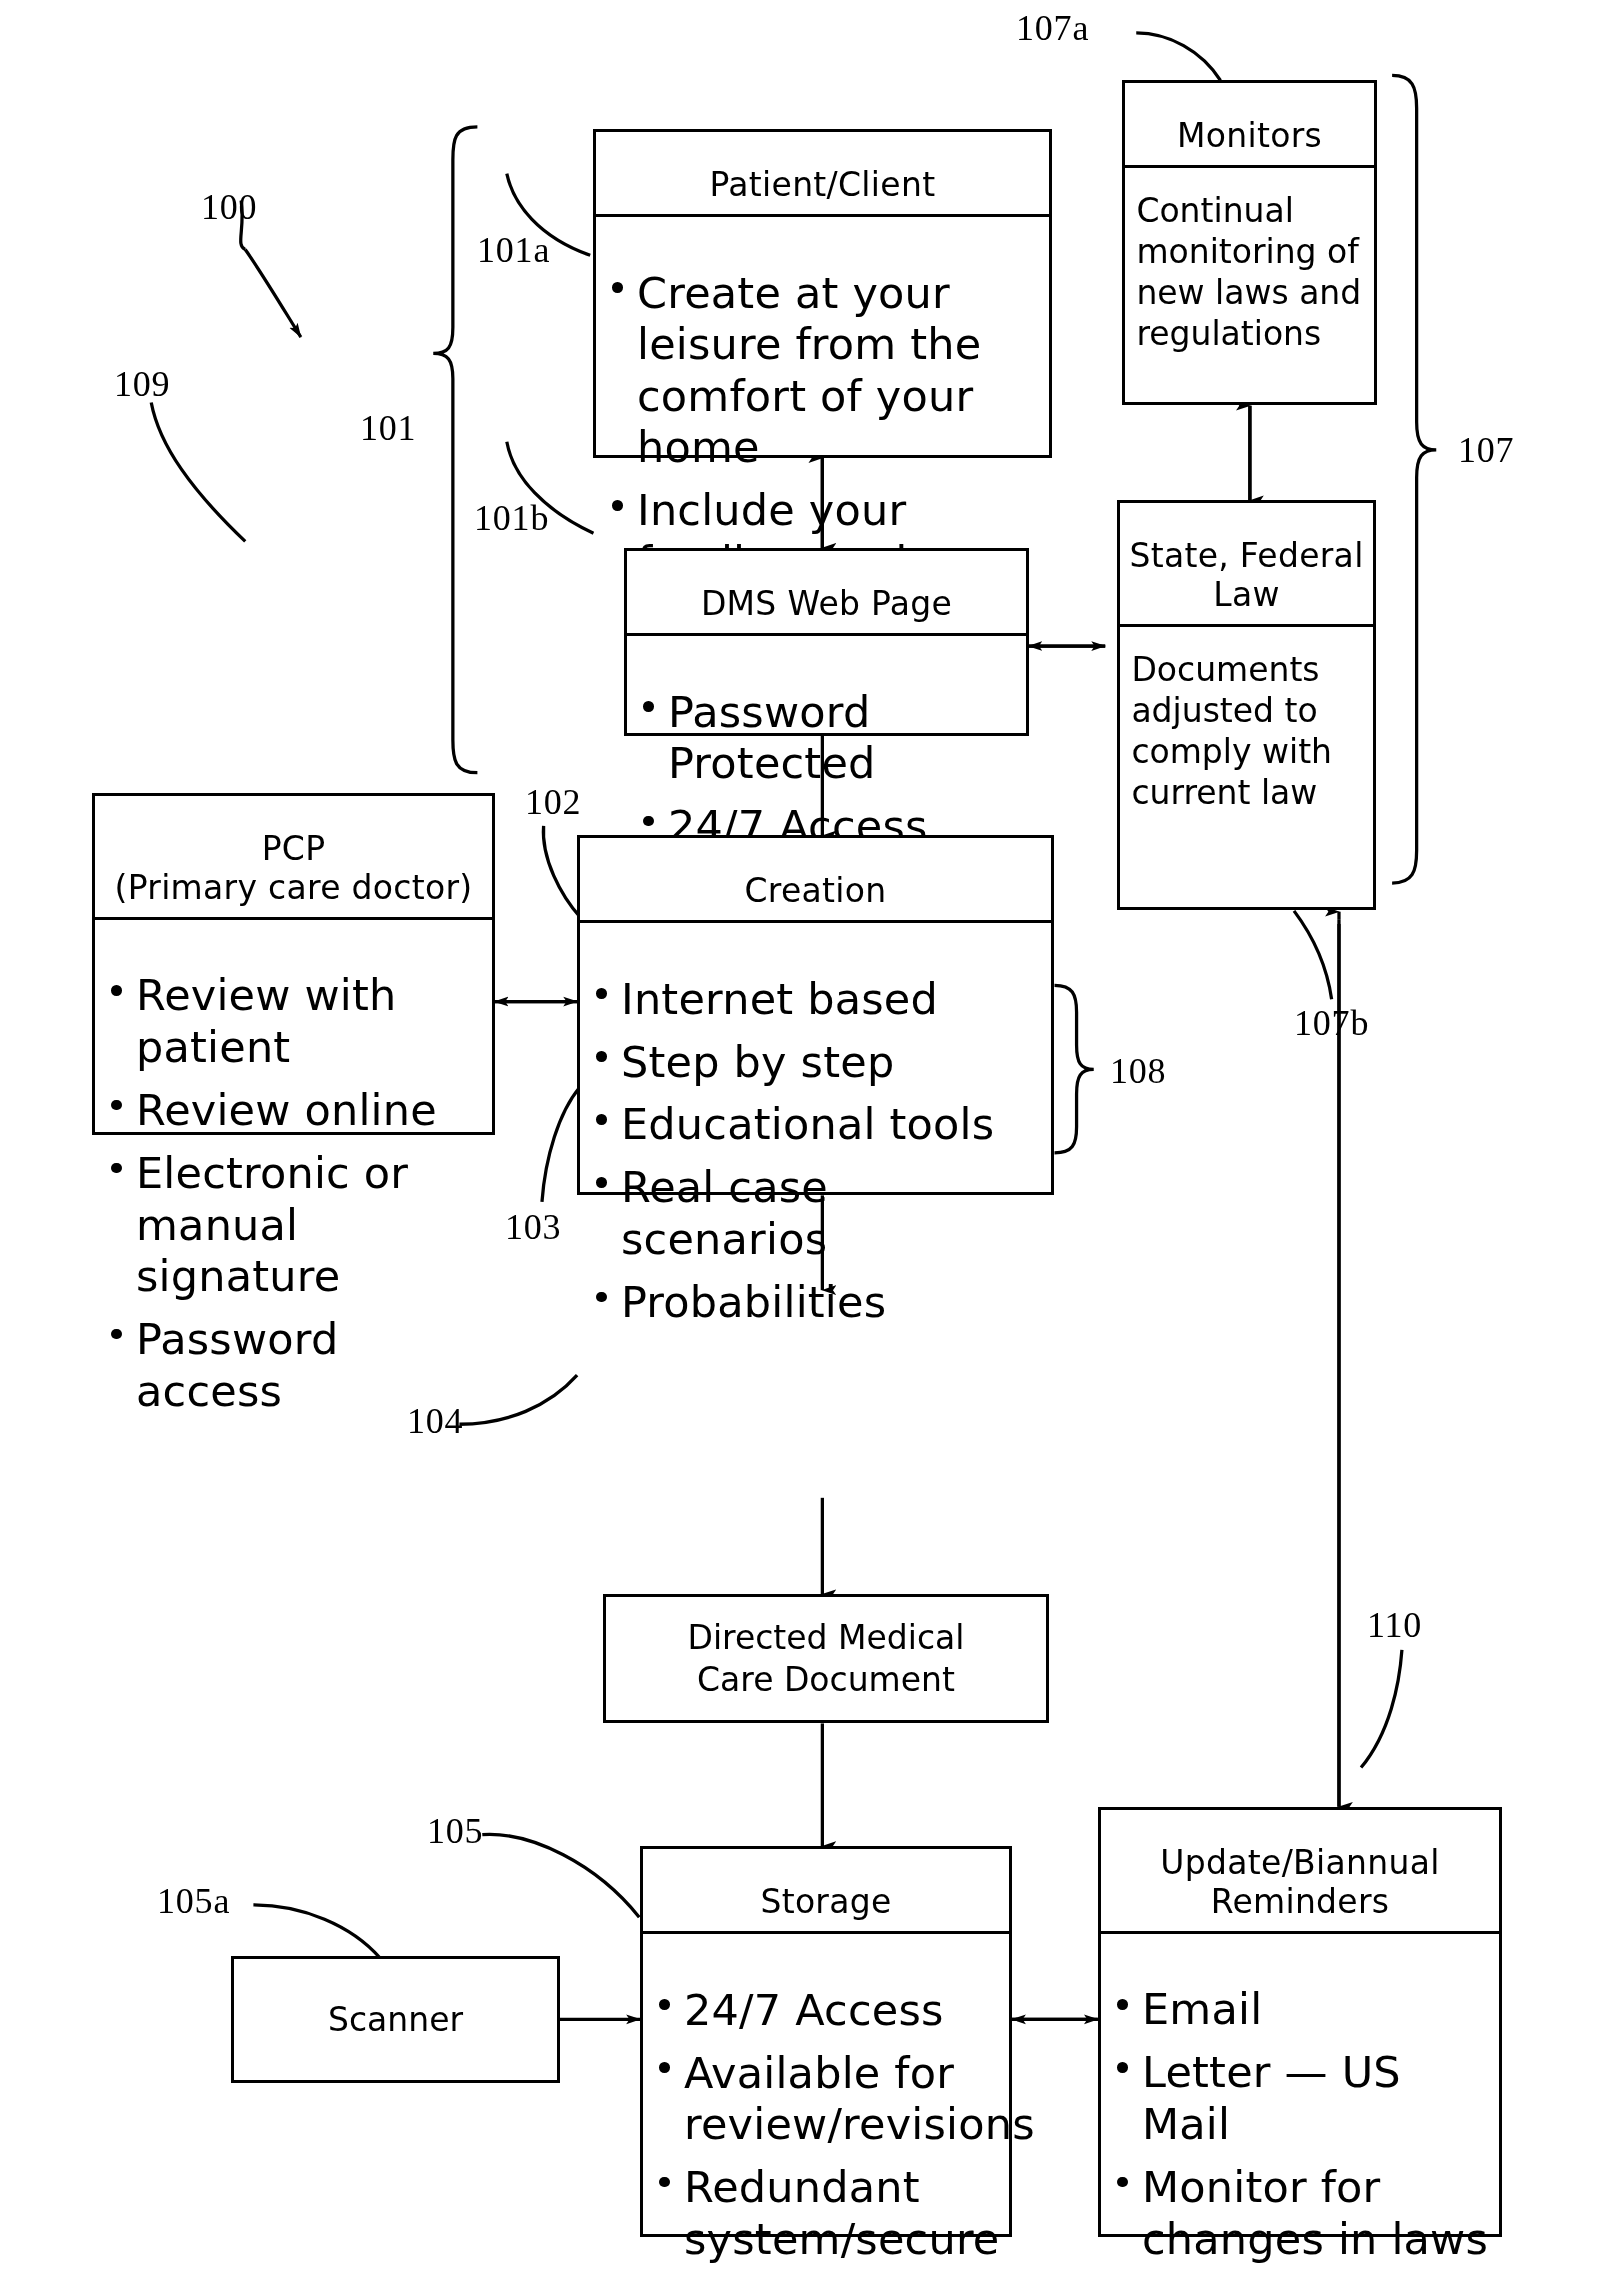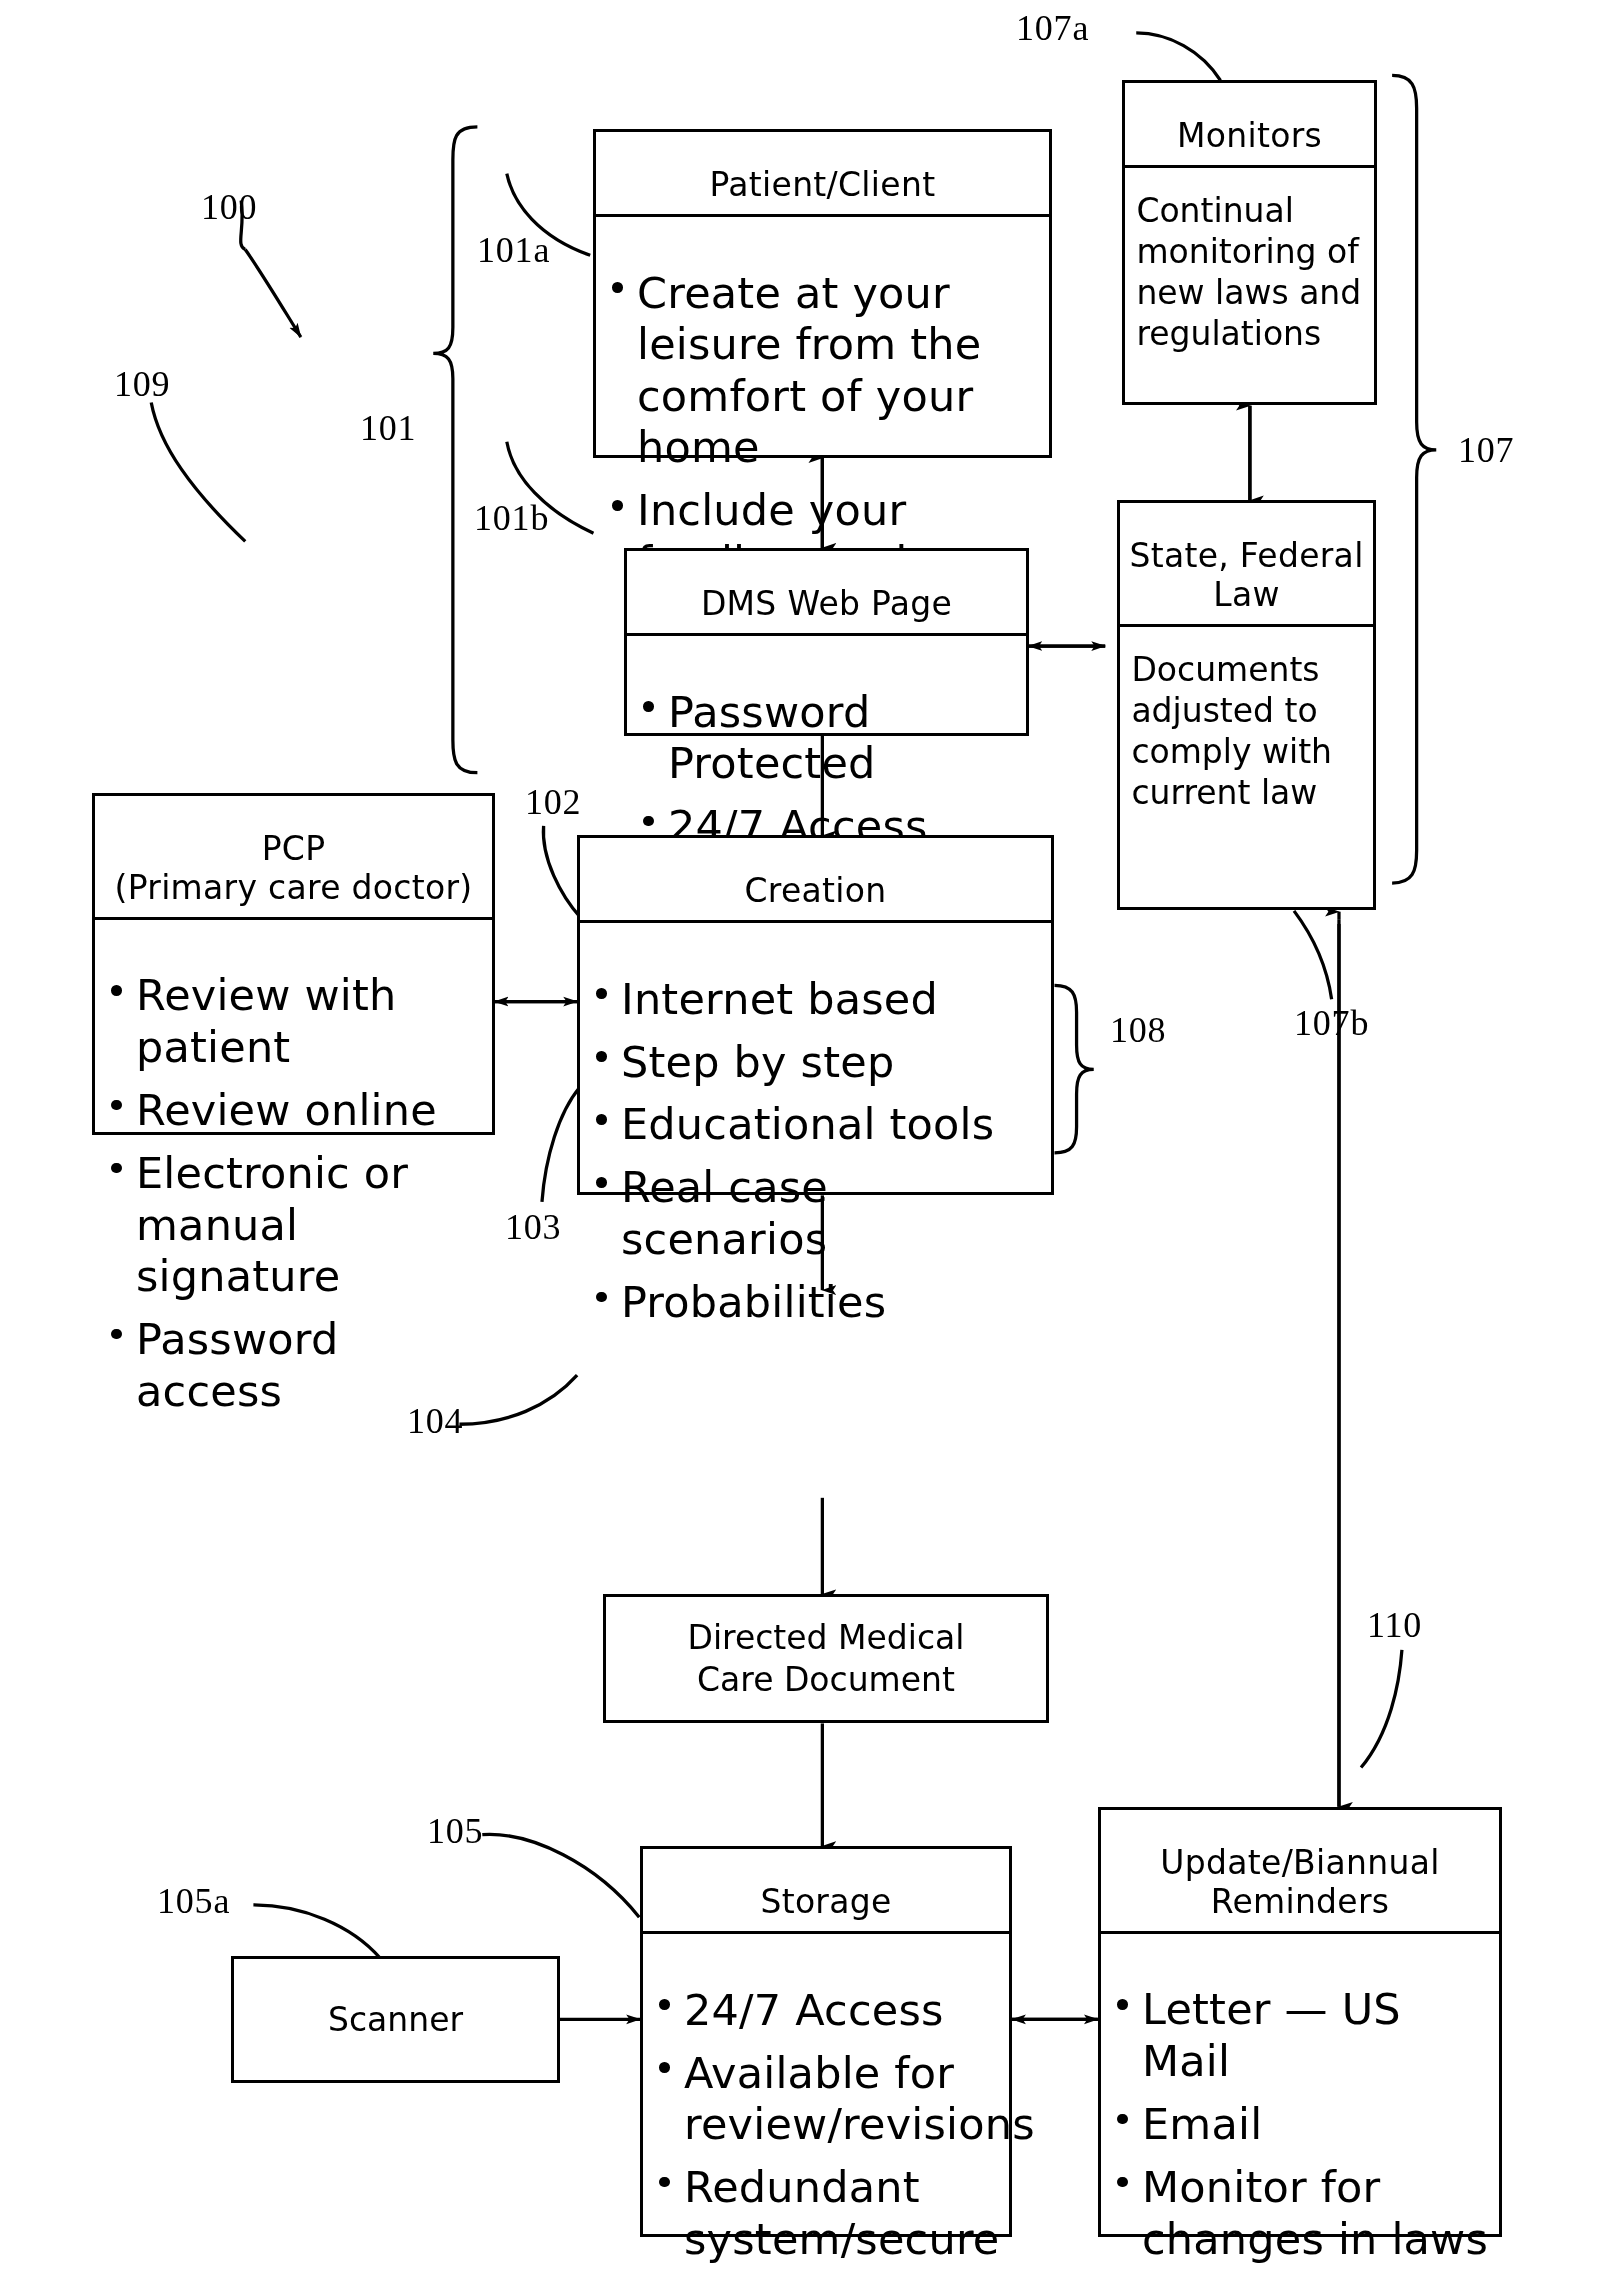--- a/index.html
+++ b/index.html
@@ -262,38 +262,38 @@
     <div class="plain-body">Scanner</div>
   </div>
 
   <div class="box" style="left:1098px; top:1807px; width:404px; height:430px;">
     <div class="box-title">
       <div>Update/Biannual</div>
       <div>Reminders</div>
     </div>
     <div class="box-body">
       <ul class="bullets">
+        <li>Email</li>
         <li>Letter — US Mail</li>
-        <li>Email</li>
         <li>Monitor for changes in laws</li>
         <li>Death−removal from system</li>
       </ul>
     </div>
   </div>
 
   <div class="ref" style="left:201px; top:186px;">100</div>
   <div class="ref" style="left:360px; top:407px;">101</div>
   <div class="ref" style="left:477px; top:229px;">101a</div>
   <div class="ref" style="left:474px; top:497px;font-family:Liberation Serif, serif;">101b</div>
   <div class="ref" style="left:525px; top:781px;">102</div>
   <div class="ref" style="left:505px; top:1206px;">103</div>
   <div class="ref" style="left:407px; top:1400px;">104</div>
   <div class="ref" style="left:427px; top:1810px;">105</div>
   <div class="ref" style="left:157px; top:1880px;">105a</div>
   <div class="ref" style="left:1458px; top:429px;">107</div>
   <div class="ref" style="left:1016px; top:6.5px;">107a</div>
   <div class="ref" style="left:1294px; top:1002px;">107b</div>
-  <div class="ref" style="left:1110px; top:1009px;">108</div>
+  <div class="ref" style="left:1110px; top:1050px;">108</div>
   <div class="ref" style="left:114px; top:363px;">109</div>
   <div class="ref" style="left:1367px; top:1604px;">110</div>
 
 </div>
 
 
 </body></html>

